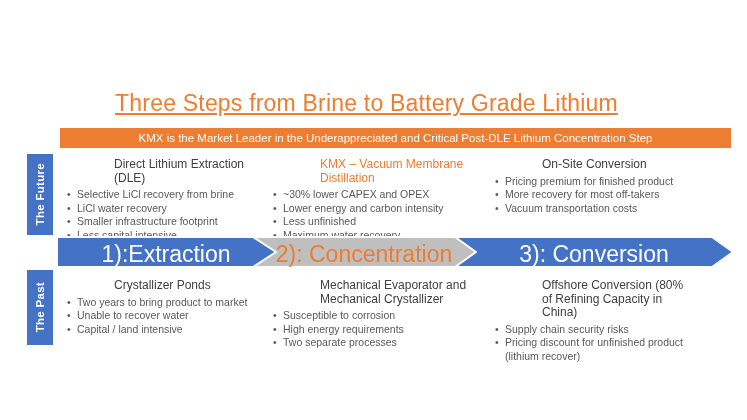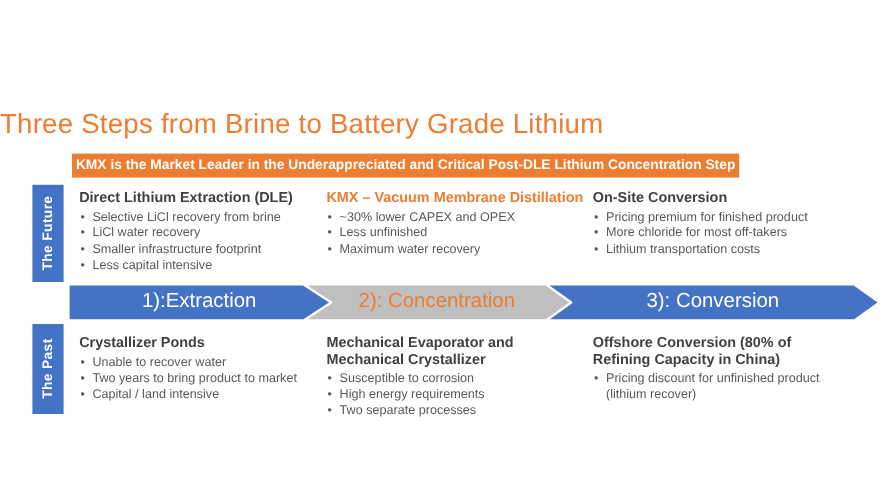--- a/index.html
+++ b/index.html
@@ -7,56 +7,56 @@
     --accent-blue:#4472C4;
     --arrow-gray:#BFBFBF;
     --heading-text:#404040;
     --body-text:#595959;
     --white:#FFFFFF;
   }
   *{margin:0;padding:0;box-sizing:border-box;}
   body{background:#fff;font-family:"Liberation Sans","DejaVu Sans",sans-serif;}
   .slide{position:relative;width:747px;height:420px;background:#fff;overflow:hidden;}
 
-  .title{position:absolute;top:90px;left:0;width:733px;
-    font-size:23px;color:var(--accent-orange);font-weight:400;letter-spacing:.2px;}
+  .title{position:absolute;top:90px;left:0;width:733px;text-align:center;
+    font-size:23px;color:var(--accent-orange);font-weight:400;letter-spacing:.2px;text-decoration:underline;}
 
-  .banner{position:absolute;left:60px;top:128px;width:556px;height:20px;
-    background:var(--accent-orange);color:var(--white);font-size:11.5px;font-weight:700;
+  .banner{position:absolute;left:60px;top:128px;width:671px;height:20px;
+    background:var(--accent-orange);color:var(--white);font-size:11.5px;font-weight:400;
     display:flex;align-items:center;justify-content:center;}
 
   .side-label{position:absolute;left:27px;width:26px;background:var(--accent-blue);
     color:var(--white);display:flex;align-items:center;justify-content:center;}
   .side-label span{writing-mode:vertical-rl;transform:rotate(180deg);
     font-size:11.5px;font-weight:600;letter-spacing:.3px;white-space:nowrap;}
   .side-future{top:154px;height:81px;}
   .side-past{top:270px;height:75px;}
 
   .col{position:absolute;}
-  .col h3{font-size:12px;font-weight:700;color:var(--heading-text);line-height:13.5px;margin-bottom:3px;}
+  .col h3{font-size:12px;font-weight:400;color:var(--heading-text);line-height:13.5px;margin-bottom:3px;margin-left:48px;}
   .col h3.orange{color:var(--accent-orange);}
   .col ul{list-style:none;}
   .col li{position:relative;font-size:10.5px;color:var(--body-text);
     line-height:13.5px;padding-left:11px;}
   .col li::before{content:"\2022";position:absolute;left:1px;top:0;color:var(--body-text);}
 
   .future-row .col{top:158px;}
   .past-row .col{top:279px;}
   .c1{left:66px;width:200px;}
   .c2{left:272px;width:218px;}
   .c3{left:494px;width:228px;}
   .past-row .c2 h3{max-width:200px;}
   .past-row .c3{width:202px;}
   .past-row .c3 h3{max-width:196px;}
 
   .arrow-band{position:absolute;left:0;top:236px;width:747px;height:32px;}
   .poly-blue{fill:var(--accent-blue);stroke:var(--white);stroke-width:2;stroke-linejoin:round;}
   .poly-gray{fill:var(--arrow-gray);stroke:var(--white);stroke-width:2;stroke-linejoin:round;}
   .arrow-label{position:absolute;top:241px;transform:translateX(-50%);
-    font-size:17px;white-space:nowrap;}
+    font-size:23px;white-space:nowrap;}
   .arrow-label.white{color:var(--white);}
   .arrow-label.orange{color:var(--accent-orange);}
   .al1{left:166px;}
   .al2{left:364px;}
   .al3{left:594px;}
 </style>
 </head>
 <body>
 
 <div class="slide">
@@ -81,63 +81,65 @@
         <li>Selective LiCl recovery from brine</li>
         <li>LiCl water recovery</li>
         <li>Smaller infrastructure footprint</li>
         <li>Less capital intensive</li>
       </ul>
     </div>
     <div class="col c2">
       <h3 class="orange">KMX – Vacuum Membrane Distillation</h3>
       <ul>
         <li>~30% lower CAPEX and OPEX</li>
+        <li>Lower energy and carbon intensity</li>
         <li>Less unfinished</li>
         <li>Maximum water recovery</li>
       </ul>
     </div>
     <div class="col c3">
       <h3>On-Site Conversion</h3>
       <ul>
         <li>Pricing premium for finished product</li>
-        <li>More chloride for most off-takers</li>
-        <li>Lithium transportation costs</li>
+        <li>More recovery for most off-takers</li>
+        <li>Vacuum transportation costs</li>
       </ul>
     </div>
   </div>
 
   <div class="arrow-band">
     <svg width="747" height="32" viewBox="0 0 747 32">
       <polygon class="poly-blue" points="455,1 712,1 733,16 712,31 455,31"></polygon>
       <polygon class="poly-gray" points="253,1 455,1 476,16 455,31 253,31"></polygon>
       <polygon class="poly-blue" points="57,1 253,1 276,16 253,31 57,31"></polygon>
     </svg>
   </div>
   <div class="arrow-label white al1">1):Extraction</div>
   <div class="arrow-label orange al2">2): Concentration</div>
   <div class="arrow-label white al3">3): Conversion</div>
 
   <div class="past-row">
     <div class="col c1">
       <h3>Crystallizer Ponds</h3>
       <ul>
+        <li>Two years to bring product to market</li>
         <li>Unable to recover water</li>
-        <li>Two years to bring product to market</li>
         <li>Capital / land intensive</li>
       </ul>
     </div>
     <div class="col c2">
       <h3>Mechanical Evaporator and Mechanical Crystallizer</h3>
       <ul>
         <li>Susceptible to corrosion</li>
         <li>High energy requirements</li>
         <li>Two separate processes</li>
       </ul>
     </div>
     <div class="col c3">
       <h3>Offshore Conversion (80% of Refining Capacity in China)</h3>
       <ul>
+        <li>Supply chain security risks</li>
         <li>Pricing discount for unfinished product (lithium recover)</li>
       </ul>
     </div>
   </div>
 
 </div>
 
 </body></html>

